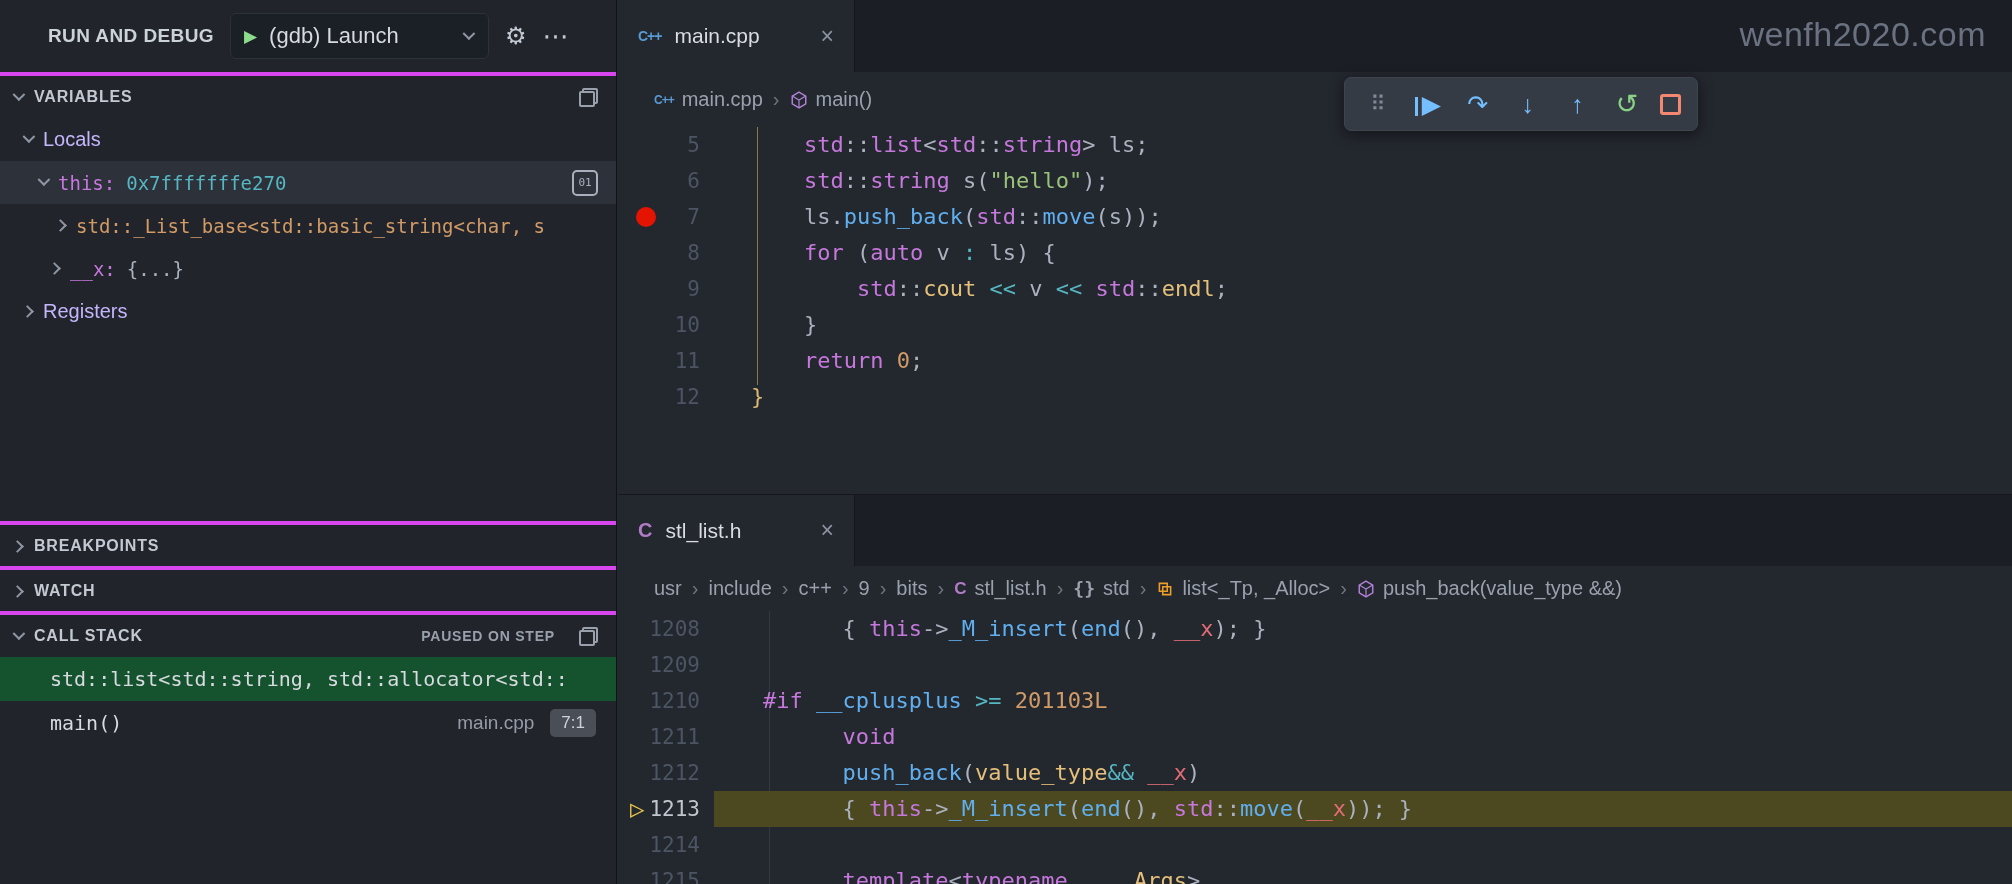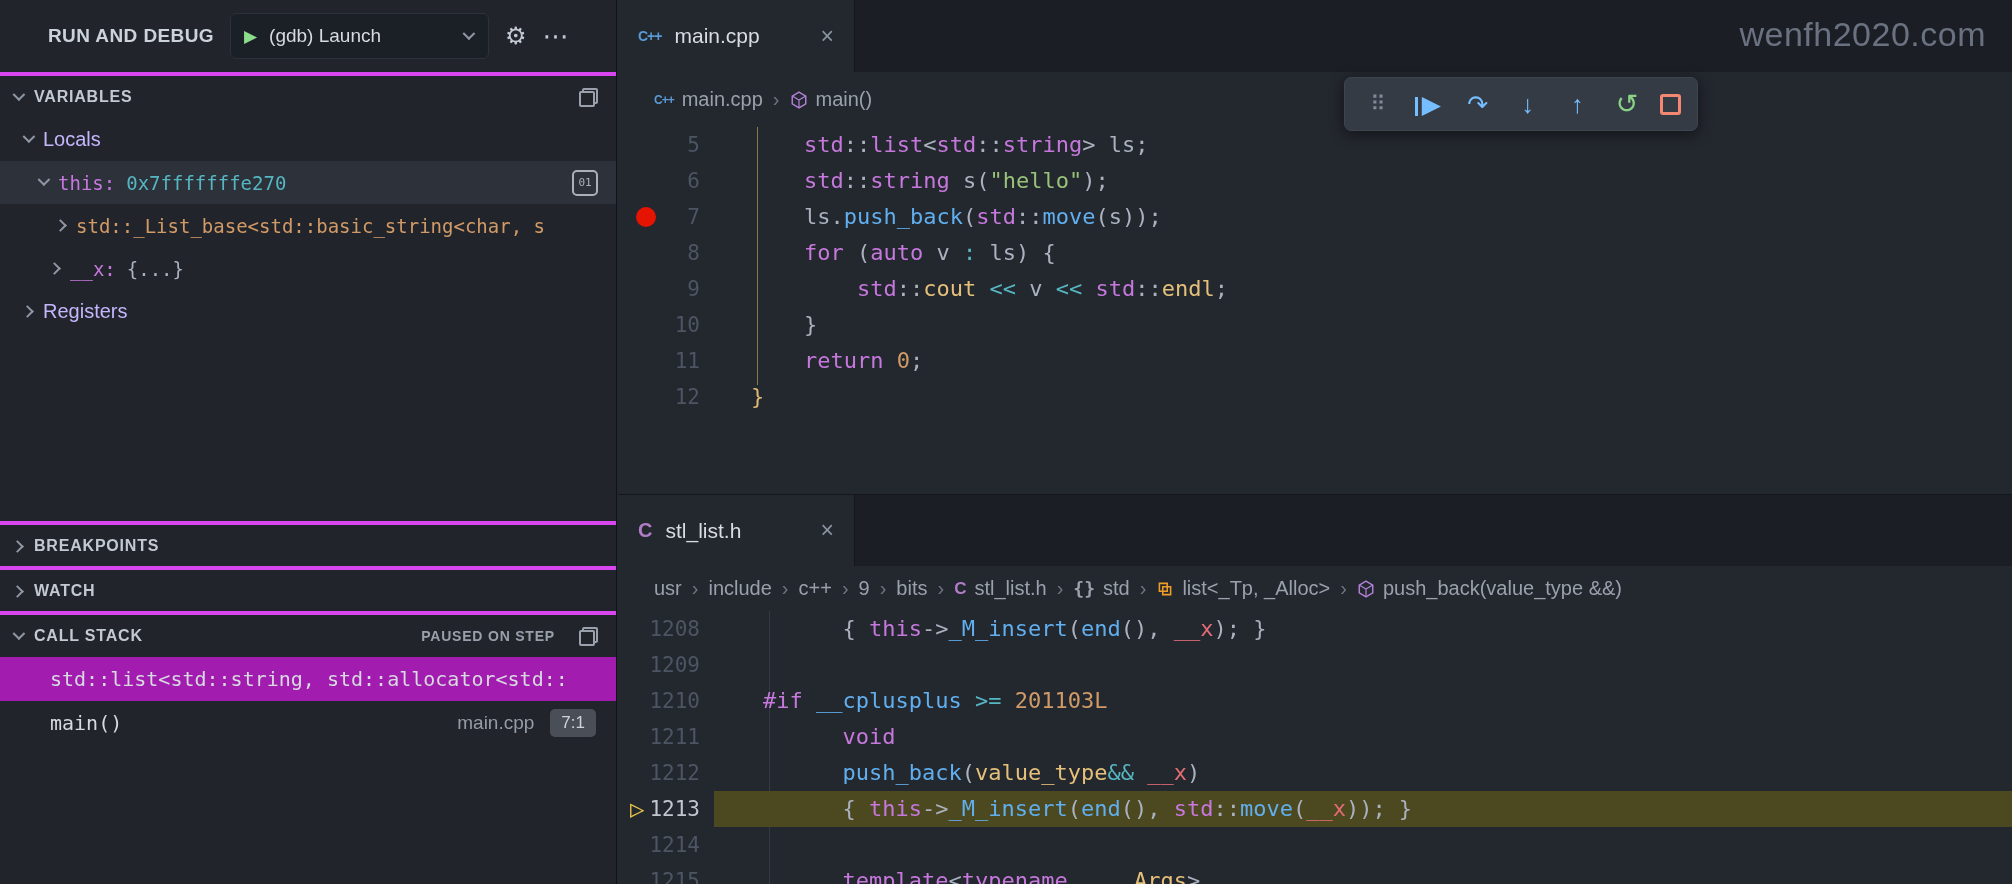--- a/index.html
+++ b/index.html
@@ -8,21 +8,21 @@
   .app { position:relative; width:2012px; height:884px; color:#abb2bf; }
 
   
   .sidebar { position:absolute; left:0; top:0; bottom:0; width:617px;
              background:#21252b; border-right:1px solid #101216; }
   .sb-top { height:72px; display:flex; align-items:center; padding:0 14px 0 48px; gap:16px; }
   .sb-title { font-size:19px; font-weight:600; color:#ccd2da; letter-spacing:.4px; white-space:nowrap; }
   .launch-btn { display:flex; align-items:center; gap:12px; background:#1b1f26;
                 border:1px solid #2c313a; border-radius:6px; height:46px; width:259px; padding:0 16px 0 13px; }
   .launch-btn .play { color:#8ddb8c; font-size:17px; }
-  .launch-btn .lbl { font-size:19px; color:#d7dae0; flex:1; white-space:nowrap; }
+  .launch-btn .lbl { font-size:22px; color:#d7dae0; flex:1; white-space:nowrap; }
   .gear { font-size:24px; color:#c2c8d2; }
   .dots { font-size:26px; color:#c2c8d2; letter-spacing:2px; }
 
   .cv { width:9px; height:9px; border-right:2px solid #8f96a3; border-bottom:2px solid #8f96a3;
         display:inline-block; flex:none; }
   .cv.d { transform:rotate(45deg) translate(-1px,-3px); }
   .cv.r { transform:rotate(-45deg); }
 
   .hdr { display:flex; align-items:center; height:46px; padding:0 18px 0 13px;
          border-top:4px solid #d946ef; gap:12px; }
@@ -47,21 +47,21 @@
   .bin-icon { position:absolute; right:18px; top:9px; width:26px; height:26px;
         border:2px solid #a9b0bc; border-radius:5px; color:#a9b0bc;
         font-family:"DejaVu Sans Mono",monospace; font-size:11px; line-height:22px; text-align:center; }
 
   .abs { position:absolute; left:0; right:0; }
   #bp-h { top:521px; } #watch-h { top:566px; } #cs-h { top:611px; }
   #frames { position:absolute; top:657px; left:0; right:0; }
   .frame { height:44px; display:flex; align-items:center; padding:0 20px 0 50px;
            font-family:"DejaVu Sans Mono",monospace; font-size:20px; color:#d7dae0;
            white-space:nowrap; overflow:hidden; }
-  .frame.sel { background:#a21caf; }
+  .frame.sel { background:#14532d; }
   .frame .right { margin-left:auto; display:flex; align-items:center; gap:16px; }
   .frame .file { font-family:"Liberation Sans",sans-serif; font-size:19px; color:#959ca8; }
   .badge { background:#4a4e57; border-radius:5px; padding:4px 11px; font-size:17px;
            color:#ced3da; font-family:"Liberation Sans",sans-serif; }
 
   
   .editors { position:absolute; left:618px; top:0; right:0; bottom:0; background:#23272e; }
   .group { position:absolute; left:0; right:0; }
   .group.top { top:0; height:494px; }
   .group.bottom { top:494px; bottom:0; border-top:1px solid #15171c; }

